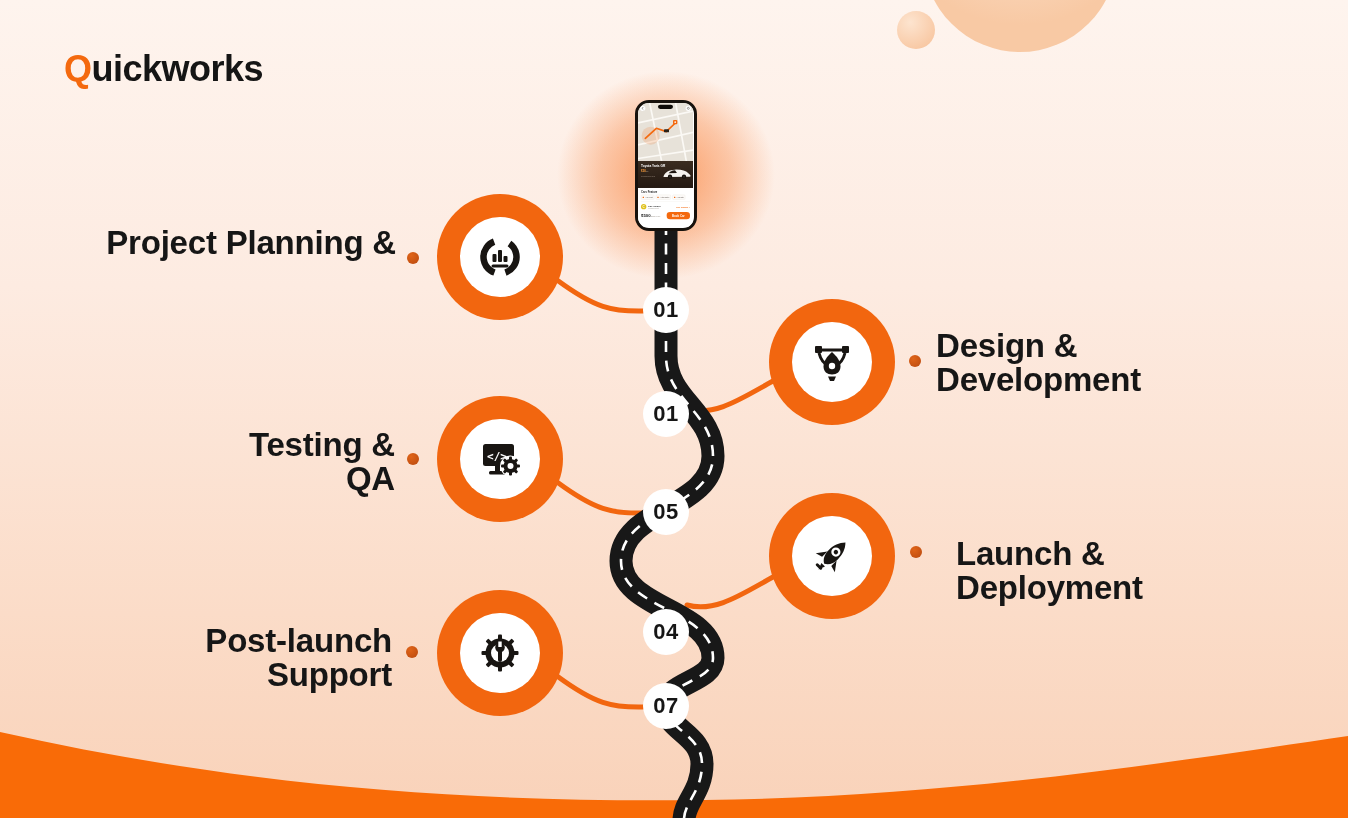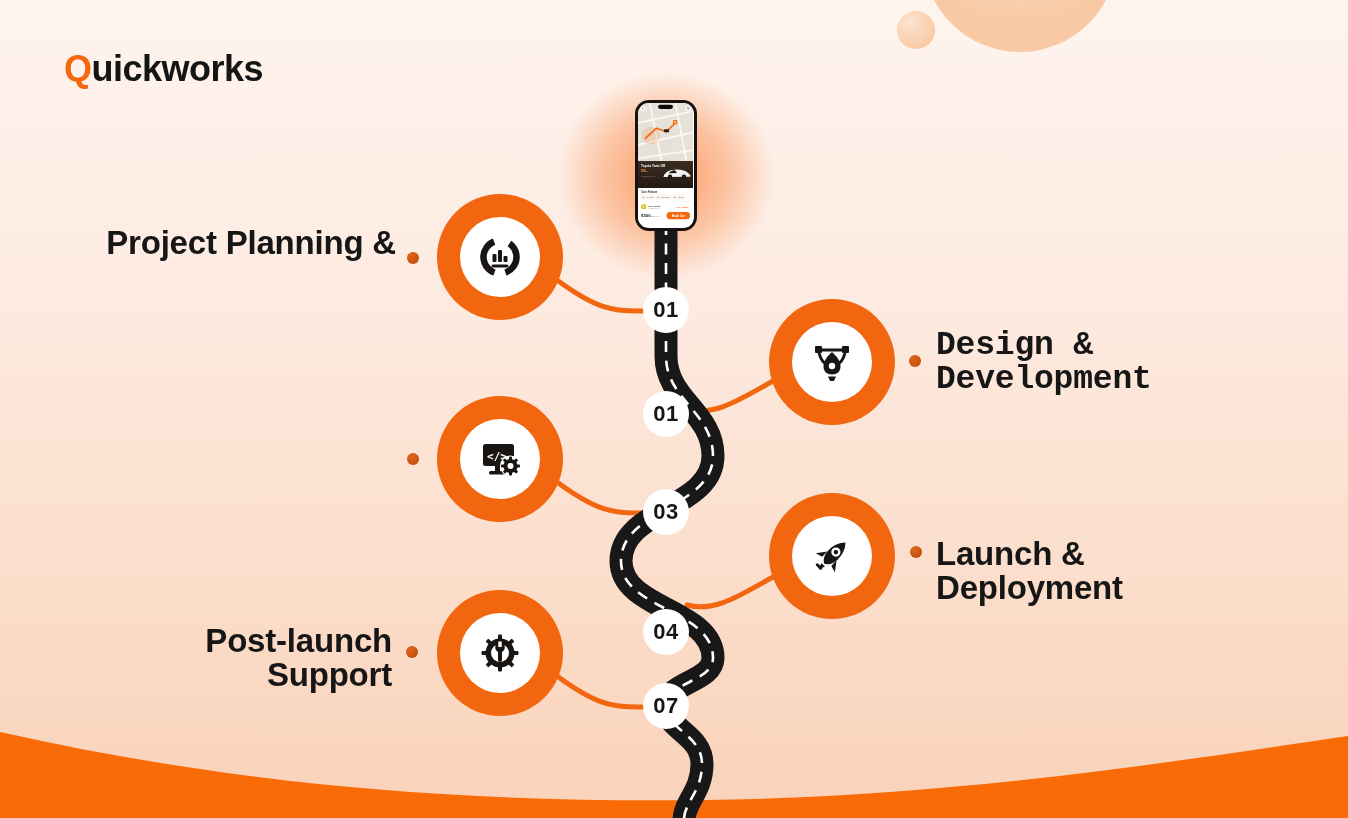--- a/index.html
+++ b/index.html
@@ -30,23 +30,23 @@
   
   .num{position:absolute;width:46px;height:46px;border-radius:50%;background:#FFFFFF;z-index:4;
     display:flex;align-items:center;justify-content:center;font-size:22px;font-weight:800;
     color:#161616;letter-spacing:.5px;}
   .n1{left:643px;top:287px;text-align:right;} .n2{left:643px;top:391px;} .n3{left:643px;top:489px;}
   .n4{left:643px;top:609px;} .n5{left:643px;top:683px;}
   
   .label{position:absolute;z-index:4;font-size:33px;font-weight:700;color:#161616;line-height:34px;letter-spacing:-.2px;}
   .label.right-align{text-align:right;}
   .l1{left:78px;top:226px;width:318px;}
-  .l2{left:936px;top:329px;width:300px;text-align:left;font-family:Liberation Mono, monospace;}
+  .l2{left:936px;top:329px;width:300px;text-align:left;}
   .l3{left:195px;top:428px;width:200px;}
-  .l4{left:936px;top:537px;width:340px;text-align:left;}
+  .l4{left:956px;top:537px;width:340px;text-align:left;}
   .l5{left:192px;top:624px;width:200px;}
   .dot{position:absolute;width:12px;height:12px;border-radius:50%;z-index:4;
     background:radial-gradient(circle at 35% 30%,#E06418 0%,#BF4D10 85%);}
   .d1{left:407px;top:252px;} .d2{left:909px;top:355px;} .d3{left:407px;top:453px;}
   .d4{left:910px;top:546px;} .d5{left:406px;top:646px;}
   
   .phone{position:absolute;left:635px;top:100px;width:62px;height:131px;z-index:3;
     box-sizing:border-box;border:3.5px solid #17120D;border-radius:14px;background:#fff;overflow:hidden;}
   .p-scale{width:165px;height:372px;transform:scale(.3333);transform-origin:0 0;position:relative;
     font-family:"Liberation Sans",sans-serif;}
@@ -262,35 +262,39 @@
           <circle cx="24" cy="18.5" r="4.8"></circle>
           <rect x="22.3" y="12.5" width="3.4" height="5.5" fill="#fff"></rect>
           <rect x="22" y="21" width="4" height="12" rx="2"></rect>
         </g>
       </svg>
     </div>
   </div>
 
   <div class="num n1">01</div>
   <div class="num n2">01</div>
-  <div class="num n3">03</div>
+  <div class="num n3">05</div>
   <div class="num n4">04</div>
   <div class="num n5">07</div>
 
   <div class="label right-align l1">
     <span>Project Planning &amp;</span><br>
   </div>
   <div class="dot d1"></div>
 
   <div class="label l2">
     <span>Design &amp;</span><br>
     <span>Development</span>
   </div>
   <div class="dot d2"></div>
 
+  <div class="label right-align l3">
+    <span>Testing &amp;</span><br>
+    <span>QA</span>
+  </div>
   <div class="dot d3"></div>
 
   <div class="label l4">
     <span>Launch &amp; Deployment</span>
   </div>
   <div class="dot d4"></div>
 
   <div class="label right-align l5">
     <span>Post-launch</span><br>
     <span>Support</span>

